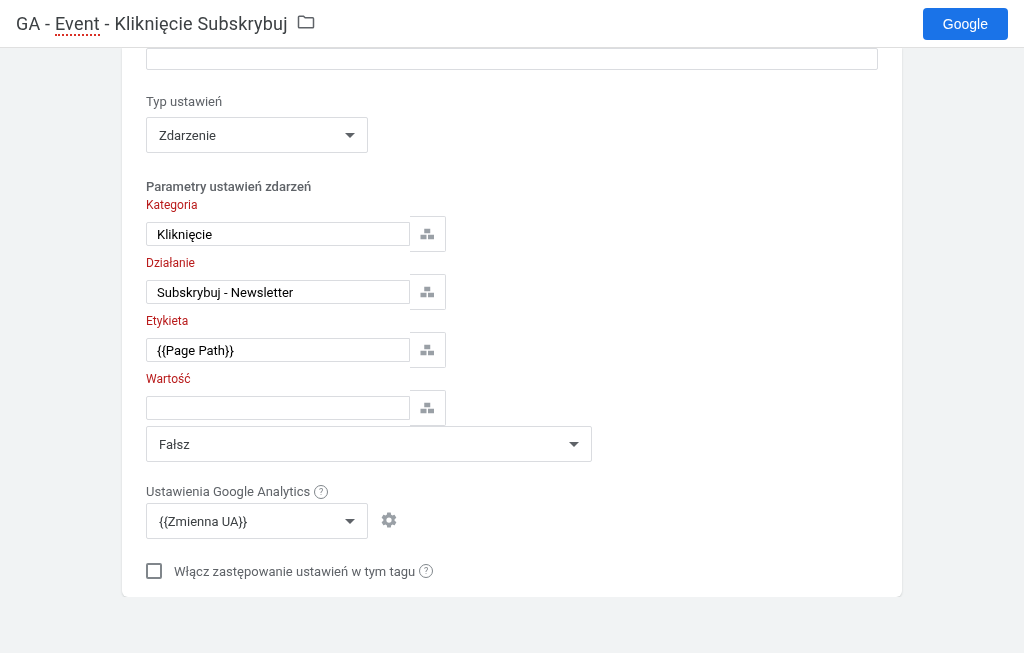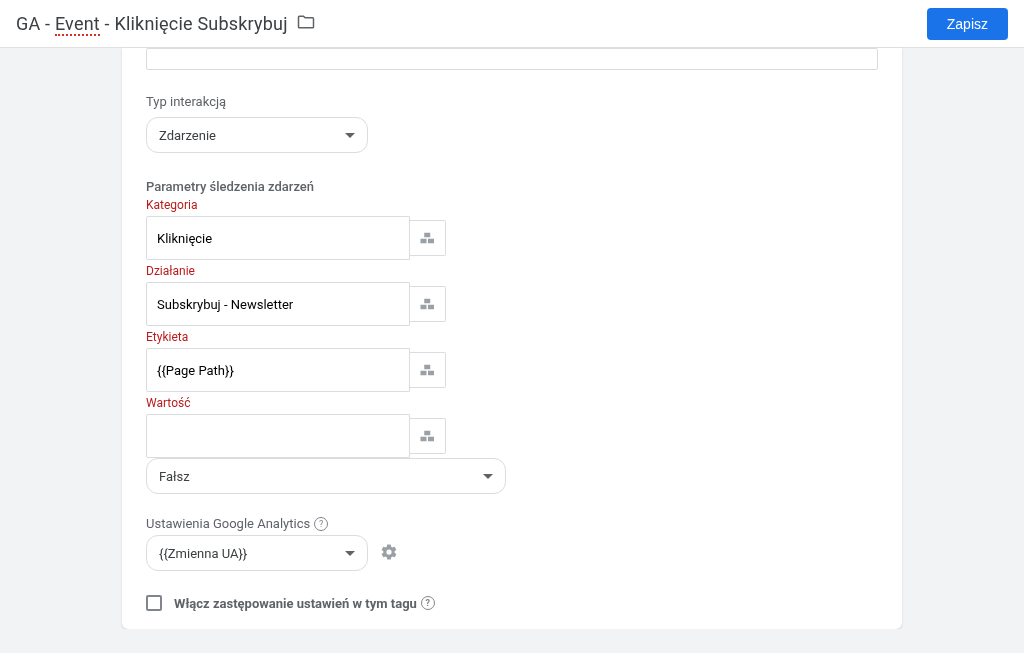--- a/index.html
+++ b/index.html
@@ -84,25 +84,25 @@
     }
     .select {
       border: 1px solid #dadce0;
       height: 36px;
       display: flex;
       align-items: center;
       justify-content: space-between;
       padding: 0 12px;
       cursor: pointer;
       background: #fff;
-      border-radius: 12px;
+      border-radius: 2px;
     }
     .select-narrow { width: 222px; }
     .select-mid { width: 222px; }
-    .select-wide { width: 360px; }
+    .select-wide { width: 446px; }
     .caret {
       width: 0;
       height: 0;
       border-left: 5px solid transparent;
       border-right: 5px solid transparent;
       border-top: 5px solid #5f6368;
     }
     .group-label {
       font-size: 13px;
       color: #5f6368;
@@ -110,21 +110,21 @@
       font-weight: 500;
     }
     .input-row {
       display: flex;
       align-items: center;
       width: 300px;
     }
     .text-input {
       flex: 1;
       border: 1px solid #dadce0;
-      height: 44px;
+      height: 24px;
       padding: 0 10px;
       font-size: 13px;
       background: #fff;
       border-radius: 2px 0 0 2px;
       outline: none;
       font-family: inherit;
     }
     .brick-btn {
       width: 36px;
       height: 36px;
@@ -155,21 +155,20 @@
       font-size: 9px;
       color: #80868b;
       margin-left: 4px;
       vertical-align: middle;
     }
     .checkbox-row {
       display: flex;
       align-items: center;
       gap: 12px;
       margin-top: 24px;
-      font-weight: bold;
     }
     .checkbox {
       width: 16px;
       height: 16px;
       border: 2px solid #80868b;
       border-radius: 2px;
       cursor: pointer;
     }
     .label-inline { font-size: 13px; color: #5f6368; display: flex; align-items: center; text-align: center; }
   </style>
@@ -180,35 +179,35 @@
   <div class="title-wrap">
     <span class="title">
       <span>GA - </span><span class="event-word">Event</span><span> - Kliknięcie Subskrybuj</span>
     </span>
     <span class="folder-icon">
       <svg viewBox="0 0 24 24">
           <path fill="none" stroke-width="1.8" d="M3 6a1 1 0 0 1 1-1h5l2 2h9a1 1 0 0 1 1 1v10a1 1 0 0 1-1 1H4a1 1 0 0 1-1-1V6z"></path>
         </svg>
     </span>
   </div>
-  <button class="save-btn">Zapisz</button>
+  <button class="save-btn">Google</button>
 </div>
 
 <div class="canvas">
   <div class="card">
 
     <div class="top-field"></div>
 
-    <div class="section-label">Typ interakcją</div>
+    <div class="section-label">Typ ustawień</div>
     <div class="select select-narrow">
       <span>Zdarzenie</span>
       <span class="caret"></span>
     </div>
 
-    <div class="group-label">Parametry śledzenia zdarzeń</div>
+    <div class="group-label">Parametry ustawień zdarzeń</div>
 
     <div class="field-label">Kategoria</div>
     <div class="input-row">
       <input class="text-input" value="Kliknięcie" style="">
       <div class="brick-btn">
         <svg viewBox="0 0 24 18">
             <rect x="2" y="10" width="8" height="6"></rect>
             <rect x="12" y="10" width="8" height="6"></rect>
             <rect x="7" y="2" width="8" height="6"></rect>
           </svg>

